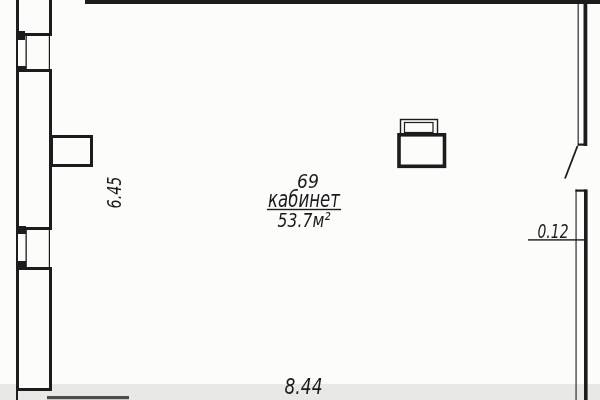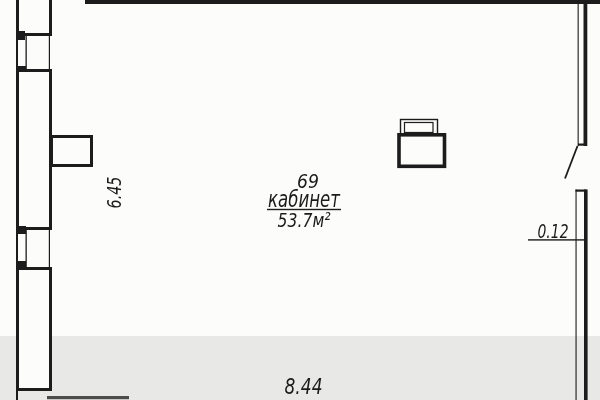--- a/index.html
+++ b/index.html
@@ -1,18 +1,18 @@
 <!DOCTYPE html>
 <html><head>
 <meta charset="utf-8">
 <style>
   html,body{margin:0;padding:0;}
   body{width:600px;height:400px;overflow:hidden;background:#e8e8e6;}
   .canvas{
-    position:relative;width:600px;height:336px;
+    position:relative;width:600px;height:384px;
     background:#fcfcfb;
     font-family:"DejaVu Sans",sans-serif;
   }
   svg{display:block;}
   .ink{fill:#1c1c1c;}
   .hollow{fill:#fcfcfb;stroke:#1c1c1c;}
   .plan-text{
     font-family:"DejaVu Sans",sans-serif;
     font-style:italic;
     fill:#1b1b1b;

